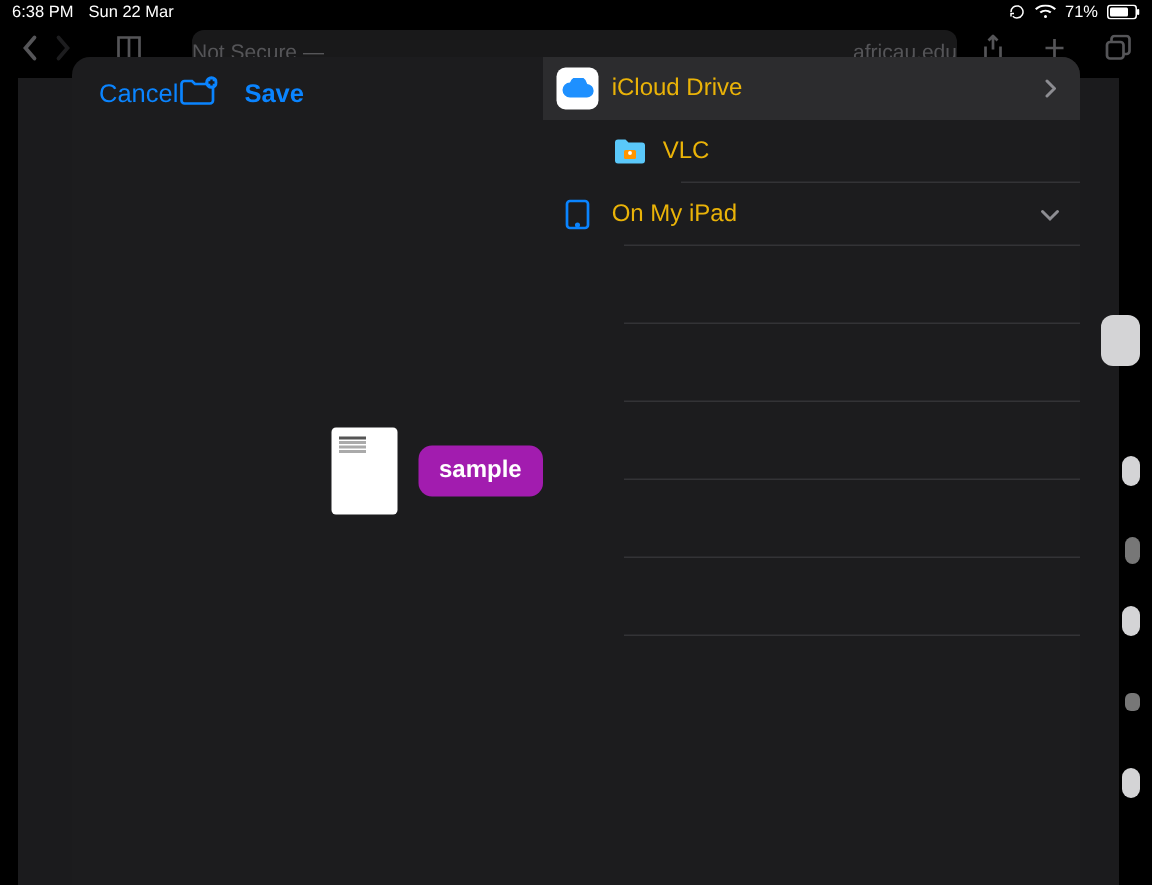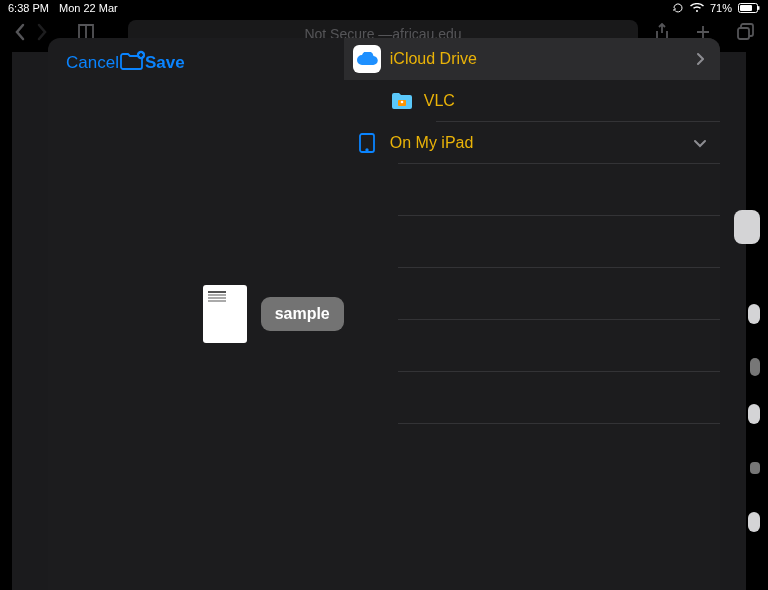--- a/index.html
+++ b/index.html
@@ -13,46 +13,46 @@
   .status-right svg { display: block; }
 
   
   .toolbar { position: absolute; top: 16px; left: 0; right: 0; height: 36px;
     display: flex; align-items: center; padding: 0 14px; color: #8d8d92;
     filter: brightness(.6); }
   .toolbar .back { width: 22px; }
   .toolbar .fwd  { width: 40px; }
   .toolbar .book { width: 36px; }
   .toolbar .addr { flex: 1; height: 28px; background: #2a2a2c; border-radius: 8px;
-    display: flex; align-items: center; justify-content: center; color: #8d8d92;
+    display: flex; align-items: center; justify-content: space-between; color: #8d8d92;
     font-size: 14px; margin: 0 16px; overflow: hidden; white-space: nowrap; }
   .toolbar .rgrp { display: flex; gap: 24px; }
 
   
   .page-bg { position: absolute; top: 52px; left: 12px; right: 22px; bottom: 0; background: #1b1b1d; }
   .page-bg .stub { position: absolute; right: -14px; width: 26px; height: 34px;
     background: #d4d4d6; border-radius: 8px; }
 
   
   .sheet { position: absolute; top: 38px; left: 48px; right: 48px; bottom: 0;
     background: #1c1c1e; border-radius: 12px 12px 0 0; overflow: hidden; display: flex; }
   .sheet-header { height: 50px; display: flex; align-items: center; justify-content: space-between;
     padding: 0 18px; }
   .sheet-header .link { color: #0a84ff; font-size: 17px; cursor: pointer; }
   .sheet-header .save { font-weight: 600; }
-  .sheet-header .rgroup { display: flex; align-items: center; gap: 0; }
+  .sheet-header .rgroup { display: flex; align-items: center; gap: 18px; }
   .new-folder-icon { width: 26px; height: 22px; color: #0a84ff; }
 
   .subtitle { text-align: center; font-size: 14px; color: #ebebf0; margin-top: -2px; }
 
   .preview-row { display: flex; align-items: center; justify-content: center; gap: 14px;
     margin-top: 18px; margin-bottom: 18px; }
   .thumb { width: 44px; height: 58px; background: #fff; border-radius: 3px; position: relative; }
   .thumb::before { content: ""; position: absolute; top: 6px; left: 5px; width: 18px; height: 2px; background: #555; box-shadow: 0 3px 0 #aaa, 0 6px 0 #aaa, 0 9px 0 #aaa; }
-  .name-pill { background: #737373; color: #fff; font-size: 16px; font-weight: 600;
+  .name-pill { background: #a21caf; color: #fff; font-size: 16px; font-weight: 600;
     padding: 8px 14px; border-radius: 9px; }
 
   .locations { flex: 1; overflow: hidden; }
   .row { display: flex; align-items: center; height: 42px; position: relative; cursor: pointer; }
   .row .icon-slot { width: 46px; display: flex; justify-content: center; }
   .row .label { flex: 1; font-size: 16px; color: #eab308; }
   .row .chev  { width: 40px; display: flex; justify-content: center; color: #8d8d92; }
   .row.selected { background: #2c2c2e; }
   .row.indent1 .icon-slot { width: 80px; justify-content: flex-end; padding-right: 10px; }
   .sep { position: absolute; left: 54px; right: 0; bottom: 0; height: 1px; background: #333336; }
@@ -67,21 +67,21 @@
     display: flex; align-items: center; justify-content: center; }
   .ic-ipad  { width: 22px; height: 22px; color: #0a84ff; }
   .ic-folder { width: 24px; height: 20px; }
 </style>
 </head>
 <body>
 
 <div class="status-bar">
   <div class="status-left">
     <span>6:38 PM</span>
-    <span>Mon 22 Mar</span>
+    <span>Sun 22 Mar</span>
   </div>
   <div class="status-right">
     <svg width="12" height="12" viewBox="0 0 12 12" fill="none" stroke="#fff" stroke-width="1">
         <path d="M2 6a4 4 0 1 1 1.2 2.8"></path>
         <path d="M2 9v-2h2"></path>
       </svg>
     <svg width="14" height="10" viewBox="0 0 14 10" fill="#fff">
         <path d="M7 9a1 1 0 1 0 0-2 1 1 0 0 0 0 2zm-3-3.2a5 5 0 0 1 6 0l1-1a6.5 6.5 0 0 0-8 0l1 1zM1 3.6a9 9 0 0 1 12 0l1-1a10.5 10.5 0 0 0-14 0l1 1z"></path>
       </svg>
     <span>71%</span>

